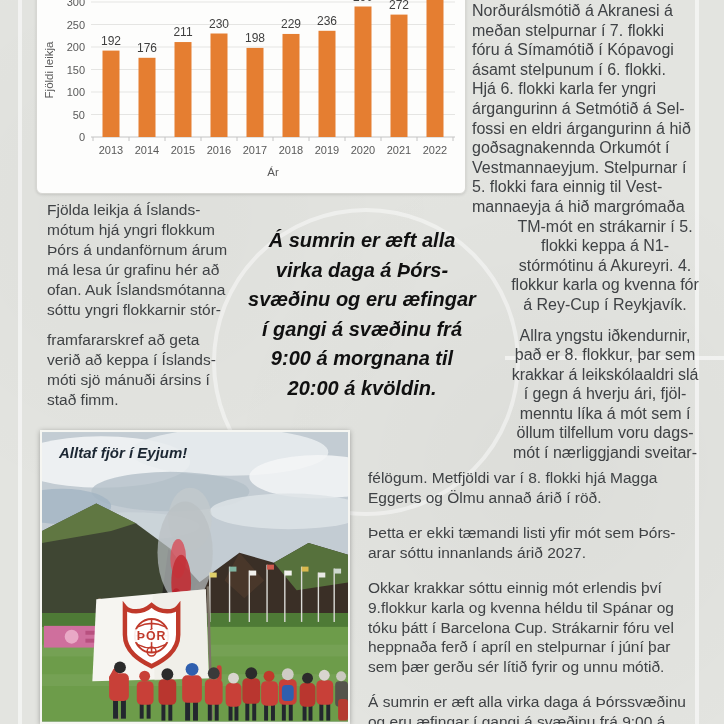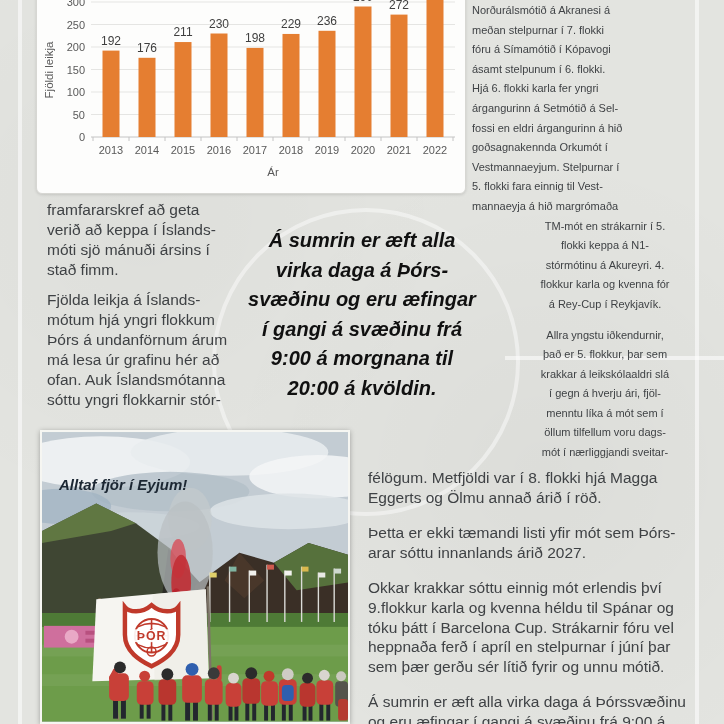--- a/index.html
+++ b/index.html
@@ -27,33 +27,33 @@
   #chart-svg .axis-title{font-size:11.5px;fill:#595959;}
   
   .para{white-space:pre-line;color:#3f4245;}
   .left-col{position:absolute;left:47px;top:200px;width:215px;
             font-size:15.5px;line-height:20px;}
   .left-col .para{margin:0 0 10px 0;}
   .pull-quote{position:absolute;left:237px;top:226px;width:250px;
               font-size:20px;line-height:29.5px;font-weight:700;font-style:italic;
               color:#101010;text-align:center;white-space:pre-line;}
   .right-col{position:absolute;left:472px;top:1px;width:236px;
-             font-size:11px;line-height:19.6px;}
+             font-size:16px;line-height:19.6px;}
   .right-col .para{margin:0 0 11px 0;}
   .right-col .indented{margin-left:30px;text-align:center;}
   .right-wide{position:absolute;left:368px;top:452px;width:345px;
               font-size:15.5px;line-height:19.6px;}
   .right-wide .para{margin:16px 0 11px 0;}
   
   .photo{position:absolute;left:40px;top:430px;width:310px;height:294px;margin:0;
          border:2px solid #f6f6f2;box-sizing:border-box;overflow:hidden;
          box-shadow:0 1px 5px rgba(0,0,0,0.3);background:#c7d0d6;}
   .photo svg{display:block;}
   .photo-caption{position:absolute;left:17px;top:12px;
-                 font-size:15px;font-weight:700;font-style:italic;color:#1c2733;margin-top:32px;}
+                 font-size:15px;font-weight:700;font-style:italic;color:#1c2733;}
 </style>
 </head>
 <body>
 
 <div class="page">
 
   <div class="pline v" style="left:18px;"></div>
   <div class="pline v" style="left:695px;"></div>
   <div class="pline h" style="left:505px;top:356px;width:219px;"></div>
   <div class="pcircle" style="left:212px;top:208px;width:300px;height:300px;"></div>
@@ -113,30 +113,30 @@
       <rect x="389.5" y="-12.400000000000006" width="17" height="149.4" fill="#e57e31"></rect>
       <text x="398" y="-18.400000000000006" text-anchor="middle" class="dlabel">332</text>
       <text x="398" y="154" text-anchor="middle" class="tick">2022</text>
       <line x1="380" y1="137" x2="380" y2="141" stroke="#c4c4c4"></line>
       <line x1="416" y1="137" x2="416" y2="141" stroke="#c4c4c4"></line>
       <text x="236" y="176" text-anchor="middle" class="axis-title">Ár</text>
       <text x="16" y="70" text-anchor="middle" class="axis-title" transform="rotate(-90 16 70)">Fjöldi leikja</text>
     </svg>
 
   <div class="left-col">
-    <p class="para">framfararskref að geta
-verið að keppa í Íslands-
-móti sjö mánuði ársins í
-stað fimm.</p>
     <p class="para">Fjölda leikja á Íslands-
 mótum hjá yngri flokkum
 Þórs á undanförnum árum
 má lesa úr grafinu hér að
 ofan. Auk Íslandsmótanna
 sóttu yngri flokkarnir stór-</p>
+    <p class="para">framfararskref að geta
+verið að keppa í Íslands-
+móti sjö mánuði ársins í
+stað fimm.</p>
   </div>
 
   <div class="pull-quote">Á sumrin er æft alla
 virka daga á Þórs-
 svæðinu og eru æfingar
 í gangi á svæðinu frá
 9:00 á morgnana til
 20:00 á kvöldin.</div>
 
   <div class="right-col">
@@ -150,21 +150,21 @@
 goðsagnakennda Orkumót í
 Vestmannaeyjum. Stelpurnar í
 5. flokki fara einnig til Vest-
 mannaeyja á hið margrómaða</p>
     <p class="para indented">TM-mót en strákarnir í 5.
 flokki keppa á N1-
 stórmótinu á Akureyri. 4.
 flokkur karla og kvenna fór
 á Rey-Cup í Reykjavík.</p>
     <p class="para indented">Allra yngstu iðkendurnir,
-það er 5. flokkur, þar sem
+það er 8. flokkur, þar sem
 krakkar á leikskólaaldri slá
 í gegn á hverju ári, fjöl-
 menntu líka á mót sem í
 öllum tilfellum voru dags-
 mót í nærliggjandi sveitar-</p>
   </div>
 
   <div class="right-wide">
     <p class="para">félögum. Metfjöldi var í 8. flokki hjá Magga
 Eggerts og Ölmu annað árið í röð.</p>

